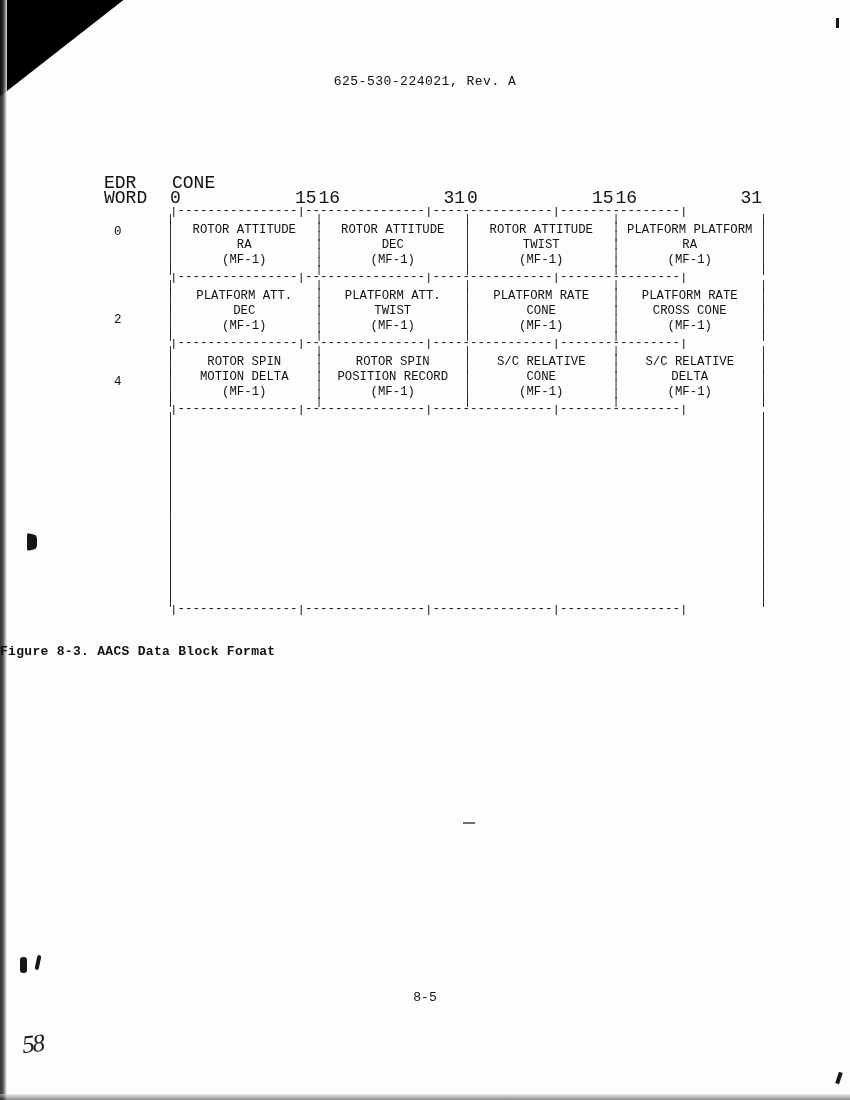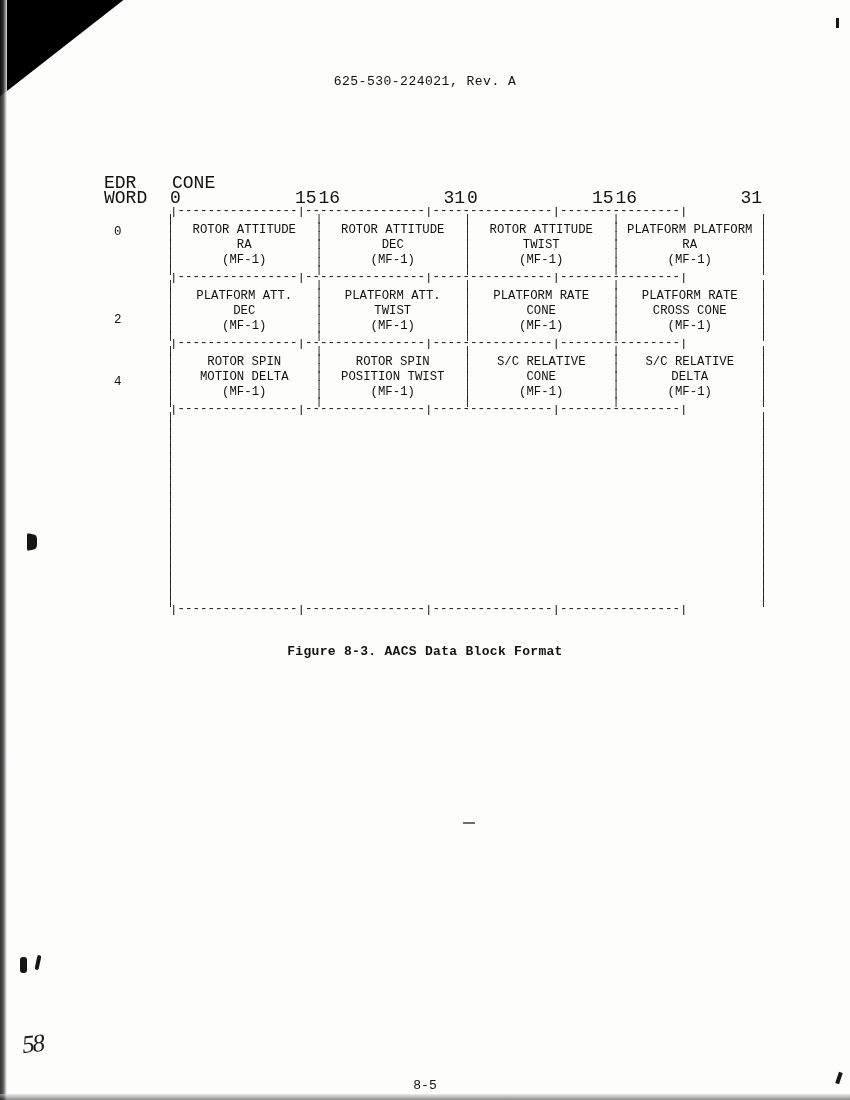--- a/index.html
+++ b/index.html
@@ -193,30 +193,30 @@
     font-size: 12.8px;
     line-height: 32px;
     text-align: center;
   }
 
   .caption {
     position: absolute;
     left: 0;
     top: 644px;
     width: 850px;
-    text-align: center;
+    text-align: left;
     font-size: 13px;
     font-weight: bold;
     letter-spacing: 0.3px;
   }
 
   .page-number {
     position: absolute;
     left: 0;
-    top: 1078px;
+    top: 990px;
     width: 850px;
     text-align: center;
     font-size: 13px;
   }
 </style>
 </head>
 <body>
 
 <div class="page-scan"></div>
 <div class="corner-black"></div>
@@ -433,21 +433,21 @@
           <div class="vbar left">
               <span>|</span>
               <span>|</span>
               <span>|</span>
               <span>|</span>
               <span>|</span>
               <span>|</span>
               <span>|</span>
             </div>
           <div>ROTOR SPIN</div>
-          <div>POSITION TWIST</div>
+          <div>POSITION RECORD</div>
           <div>(MF-1)</div>
         </div>
         <div class="cell">
           <div class="vbar left">
               <span>|</span>
               <span>|</span>
               <span>|</span>
               <span>|</span>
               <span>|</span>
               <span>|</span>

